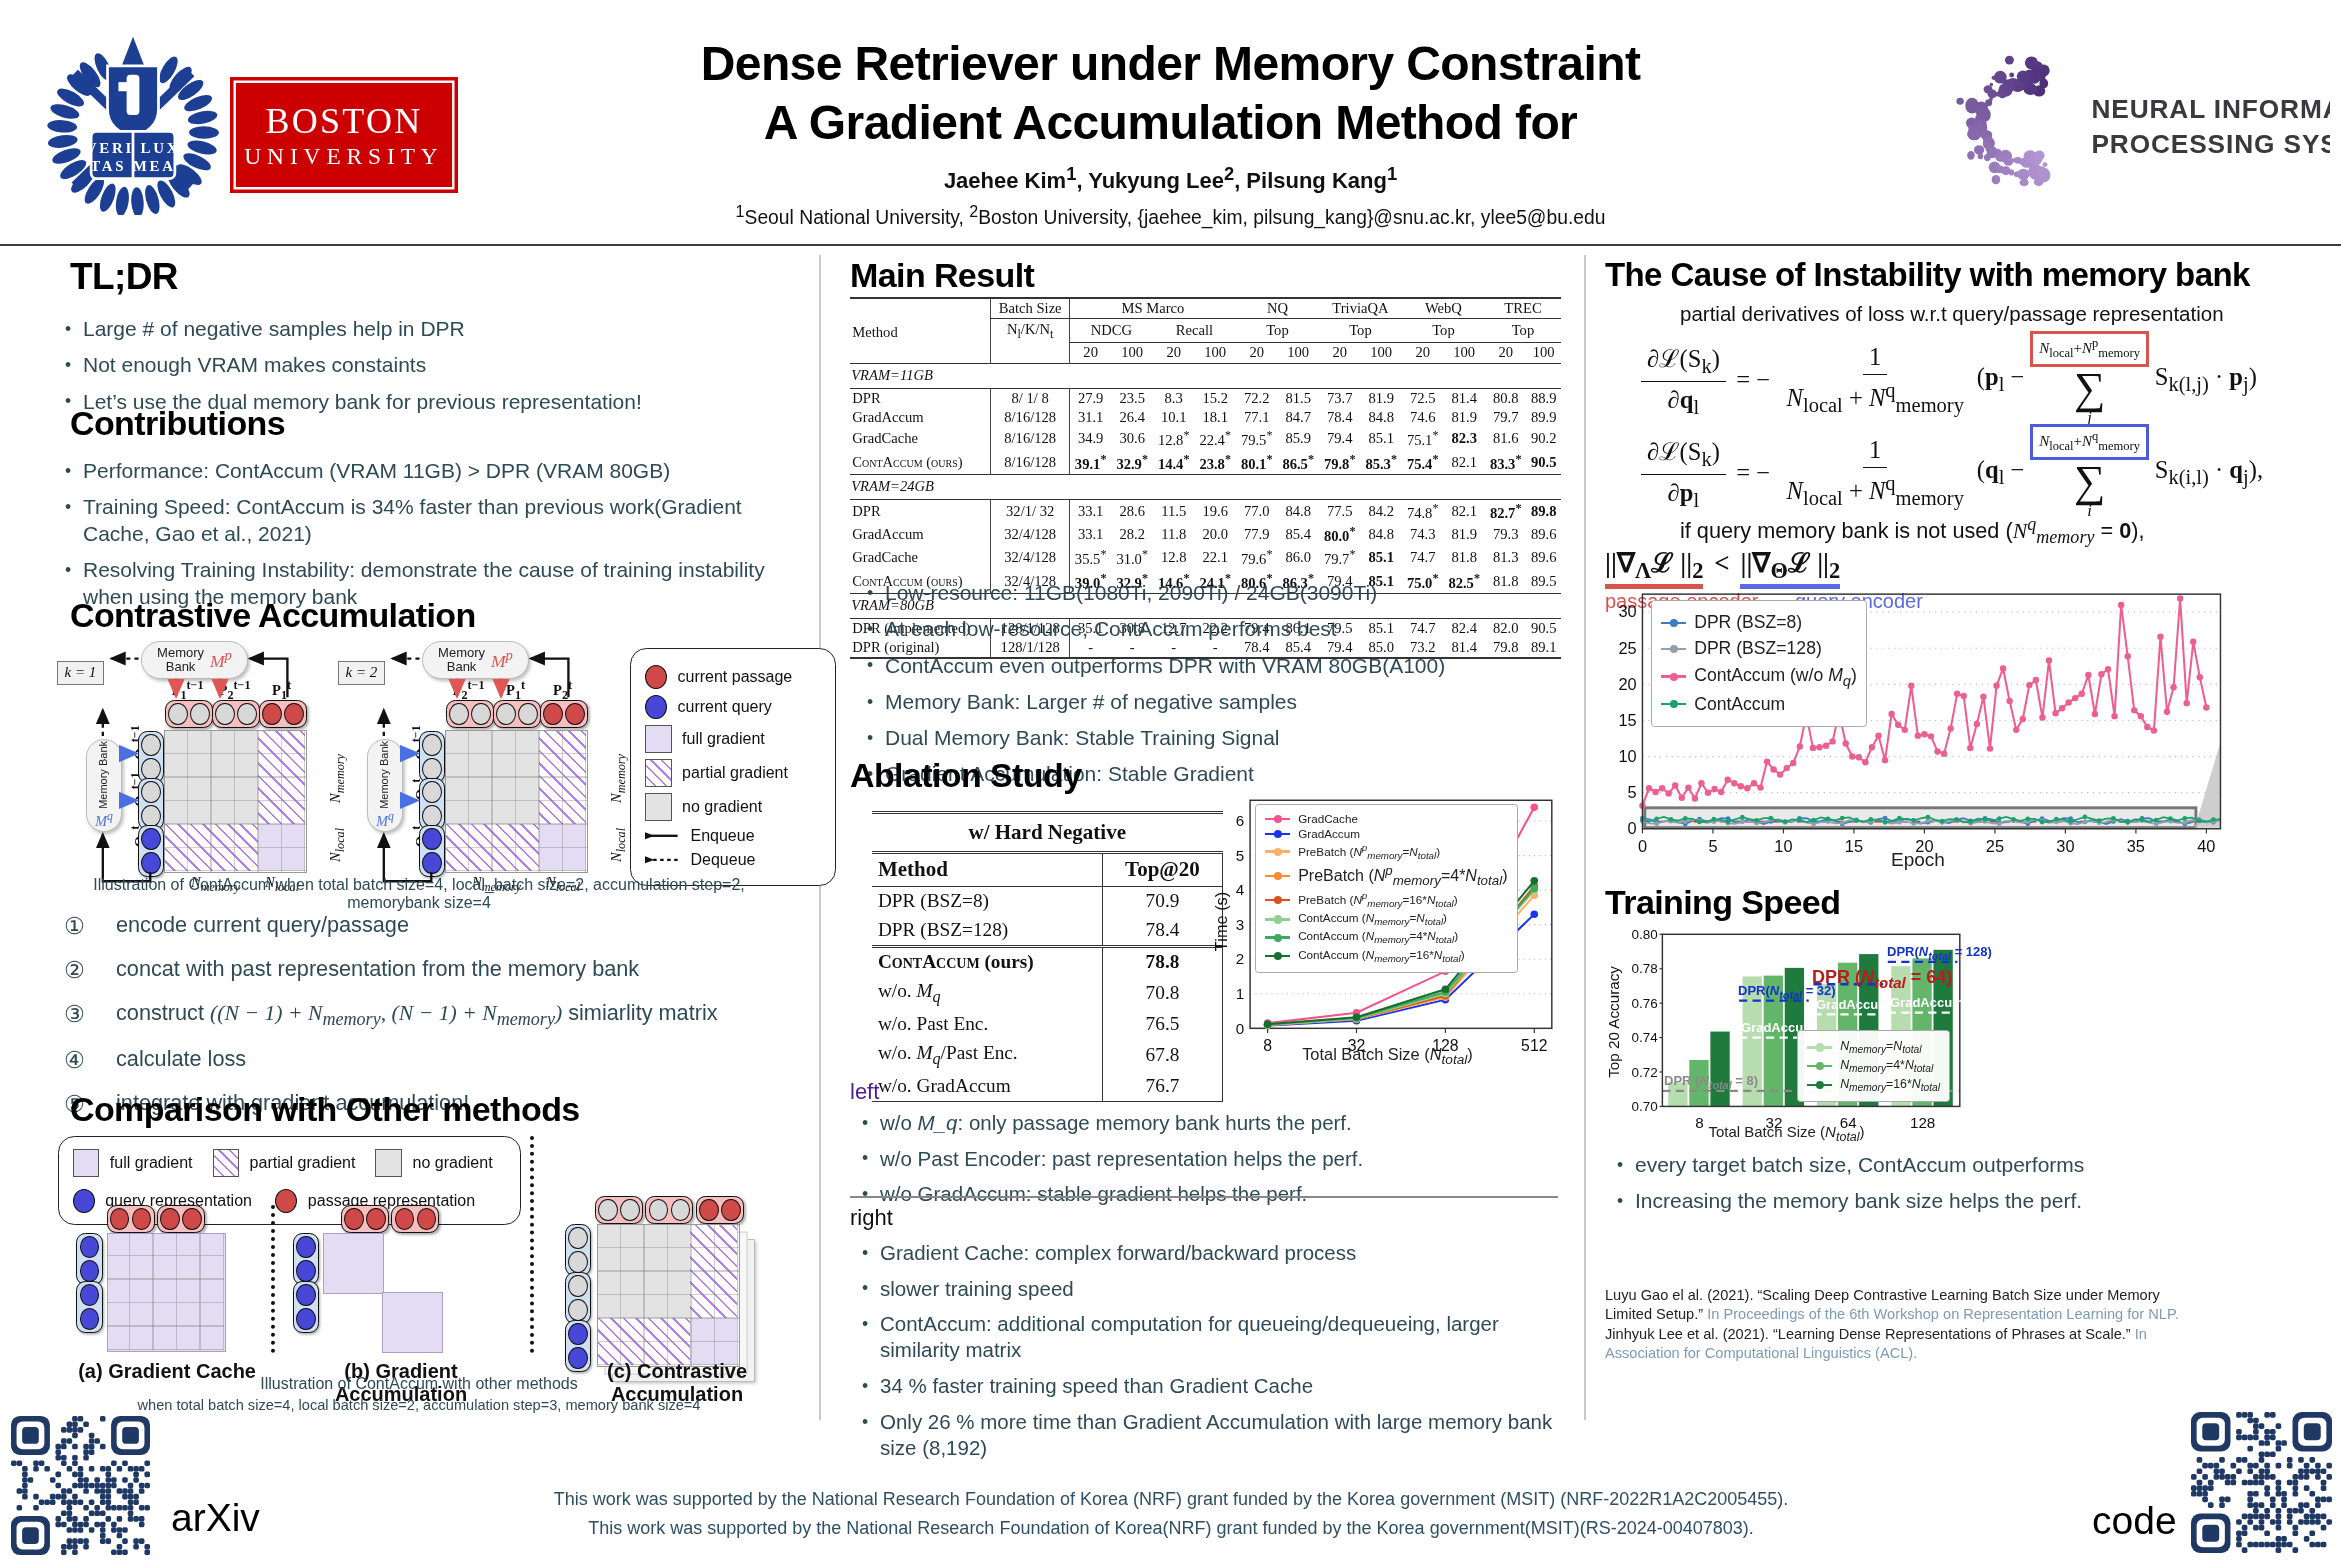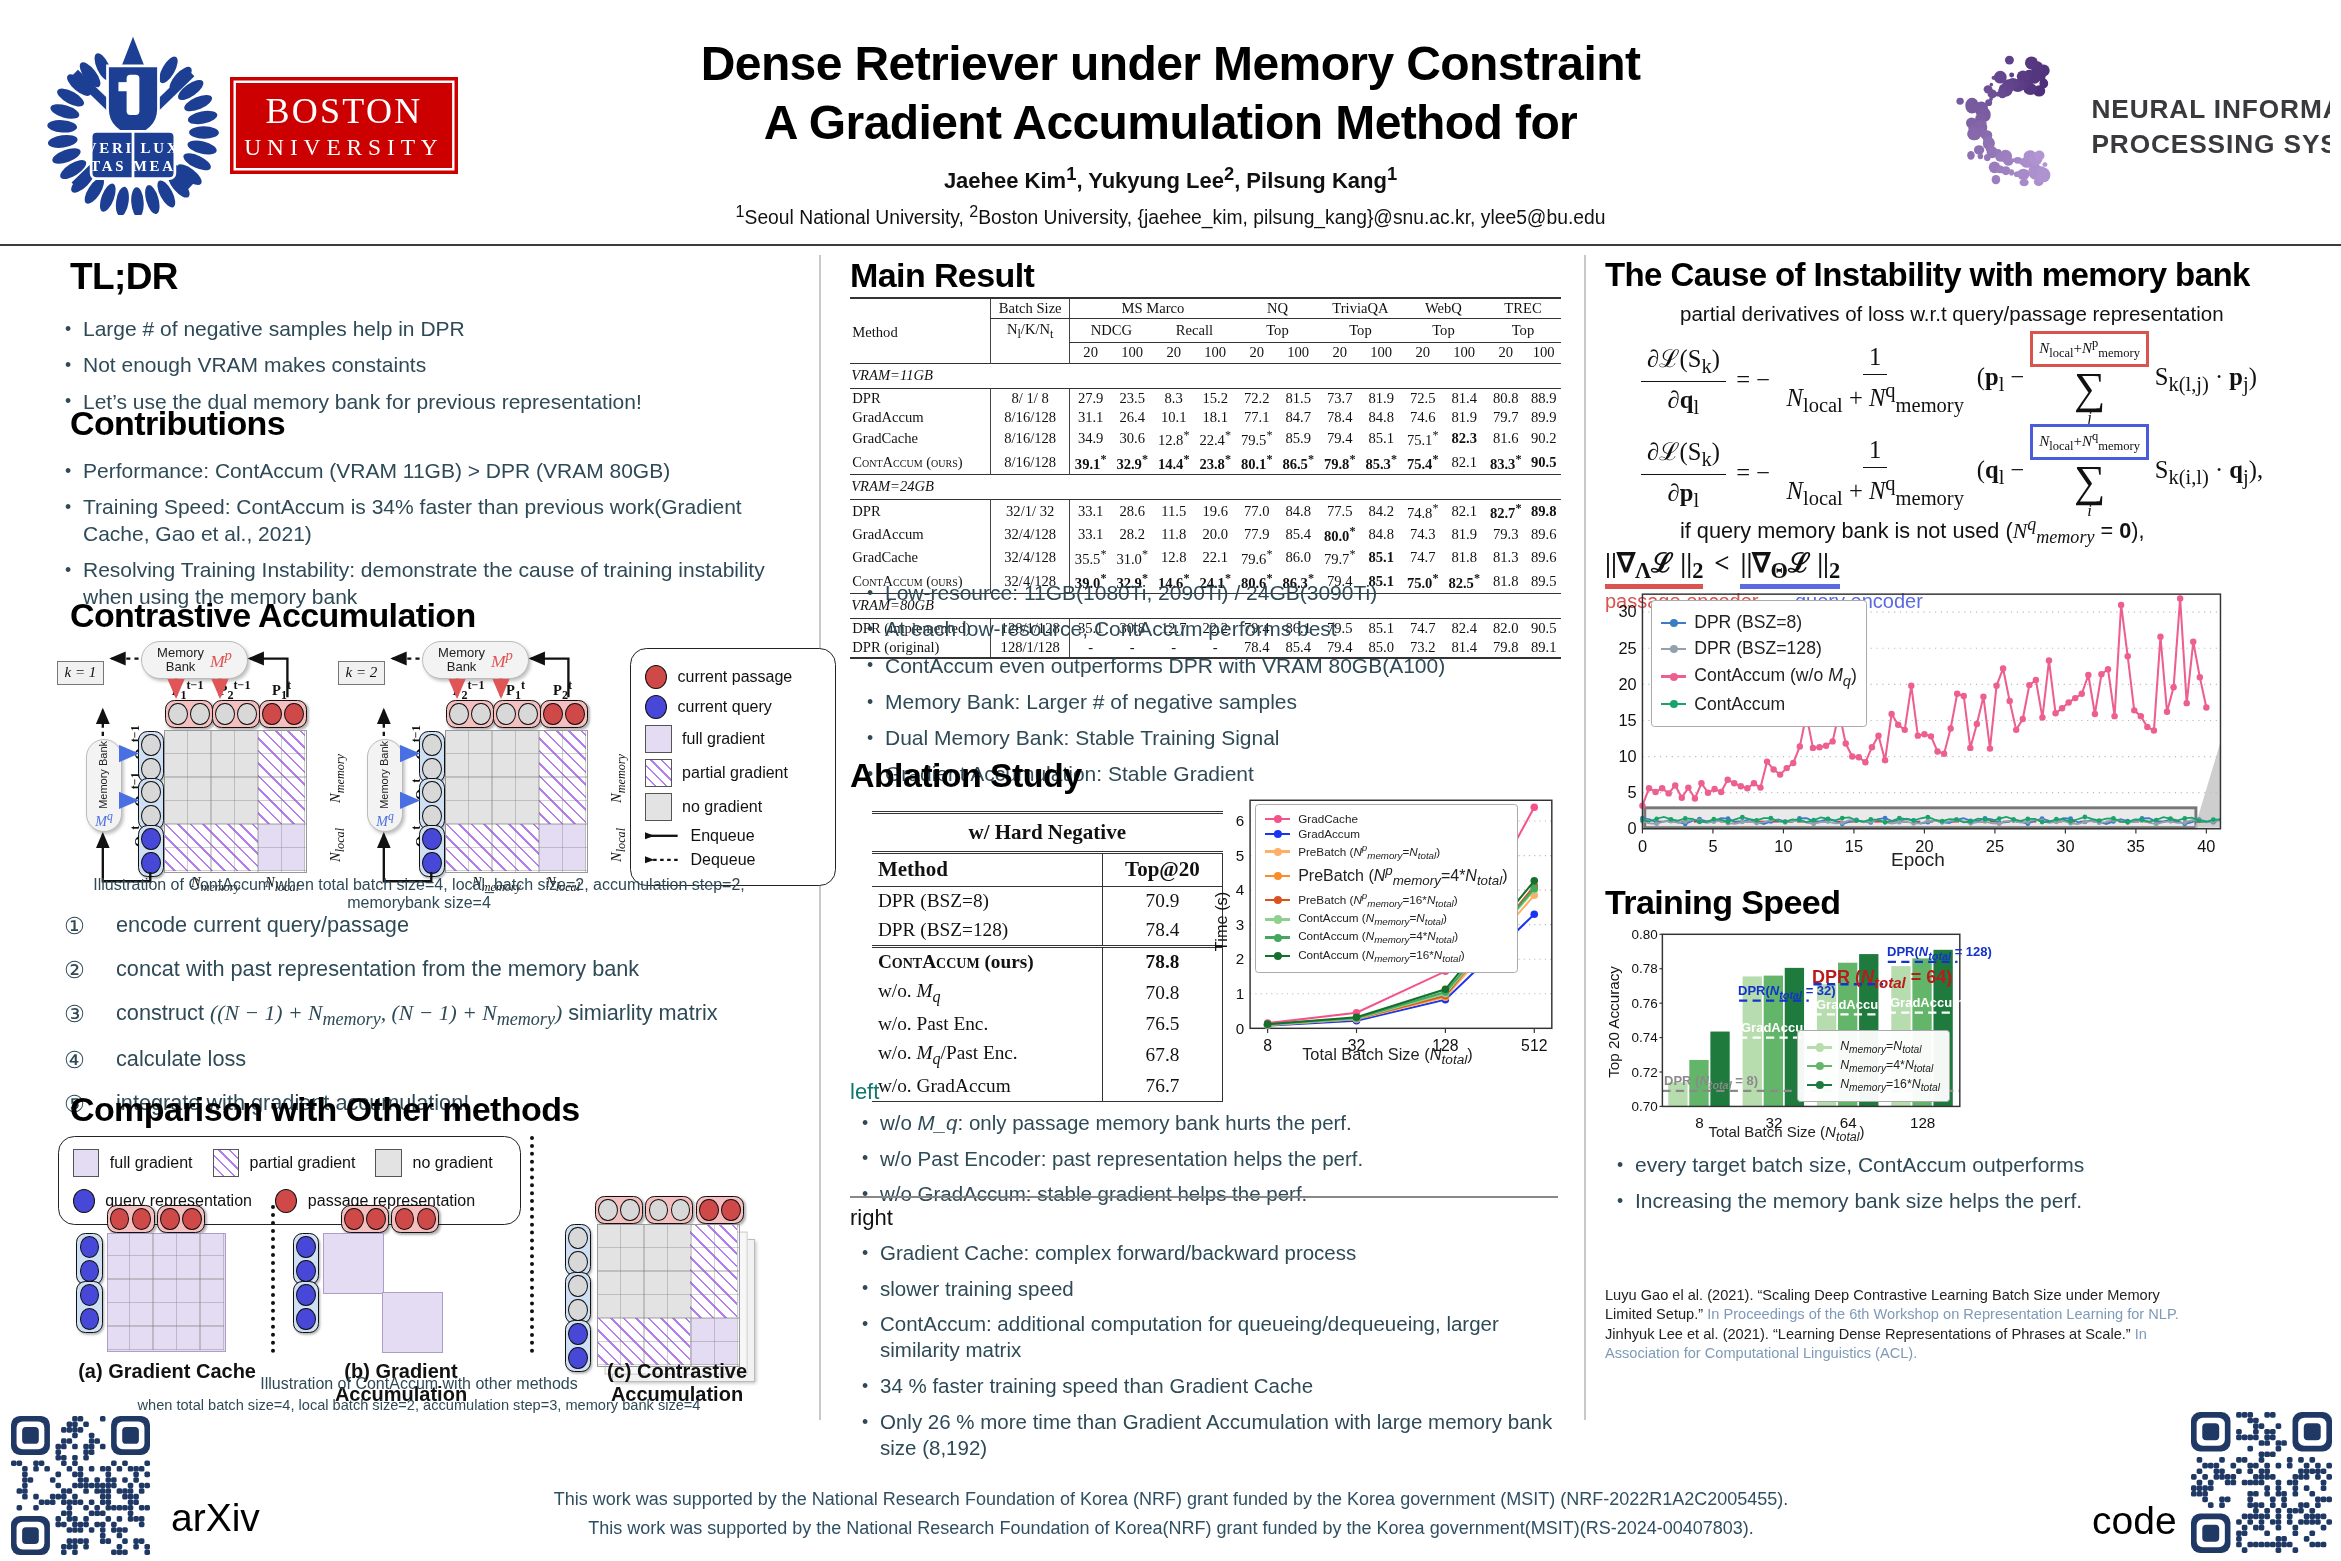--- a/index.html
+++ b/index.html
@@ -6,21 +6,21 @@
   body{width:2342px;height:1562px;position:relative;background:#ffffff;
        font-family:"Liberation Sans",sans-serif;color:#111;overflow:hidden;}
   .abs{position:absolute;}
   
   .poster-title{font-weight:bold;color:#000;font-size:48px;line-height:1.22;text-align:center;letter-spacing:-0.6px;}
   .authors{font-size:22px;font-weight:bold;text-align:center;margin-top:10.5px;}
   .affil{font-size:19.3px;text-align:center;margin-top:8.2px;}
   .hr-header{left:0;top:244px;width:2342px;height:1.8px;background:#3c3c3c;}
   .vdiv{width:1.8px;background:#c9c9c9;top:255px;height:1165px;}
   
-  .bu-box{background:#cc0000;color:#fff;width:228px;height:97px;display:flex;flex-direction:column;
+  .bu-box{background:#cc0000;color:#fff;width:228px;height:116px;display:flex;flex-direction:column;
           align-items:center;justify-content:center;box-shadow:inset 0 0 0 3.5px #cc0000,inset 0 0 0 5.9px #ffffff;}
   .bu-box .l1{font-family:"Liberation Serif",serif;font-size:36px;letter-spacing:2.3px;}
   .bu-box .l2{font-family:"Liberation Serif",serif;font-size:23.4px;letter-spacing:5.9px;margin-top:1.2px;}
   
   .h1{font-size:34px;font-weight:bold;color:#000;letter-spacing:-0.6px;}
   .bullets{color:#2e4a57;font-size:21px;line-height:1.28;}
   .bullets .bi{display:flex;margin-bottom:9.4px;}
   .bullets .bi .dot{width:30px;flex:0 0 30px;text-align:center;font-size:17.6px;padding-top:1.8px;}
   .mathfs{font-family:"Liberation Serif",serif;font-style:italic;}
   .sc{font-variant:small-caps;}
@@ -1028,21 +1028,21 @@
       </div>
       <div class="cl-row" style="margin: 1.8px 0px;">
         <div class="lm" style="width: 24.6px; background: rgb(20, 112, 44);">
           <i style="width: 8.2px; height: 8.2px; background: rgb(20, 112, 44);"></i>
         </div>
         <div class="cl-lbl" style="font-size: 11.7px;">ContAccum (<i>N<sub>memory</sub></i>=16*<i>N<sub>total</sub></i>)</div>
       </div>
     </div>
   </div>
 
-<div class="abs" style="left:850px;top:1079px;font-size:22px;color:#0f766e;">left</div>
+<div class="abs" style="left:850px;top:1079px;font-size:22px;color:#4c1d95;">left</div>
 <div class="abs bullets" id="left-bullets" style="left:850px;top:1110px;width:720px;font-size:20.5px;">
     <div class="bi">
       <div class="dot">•</div>
       <div class="txt">w/o <i>M_q</i>: only passage memory bank hurts the perf.</div>
     </div>
     <div class="bi">
       <div class="dot">•</div>
       <div class="txt">w/o Past Encoder: past representation helps the perf.</div>
     </div>
     <div class="bi">

